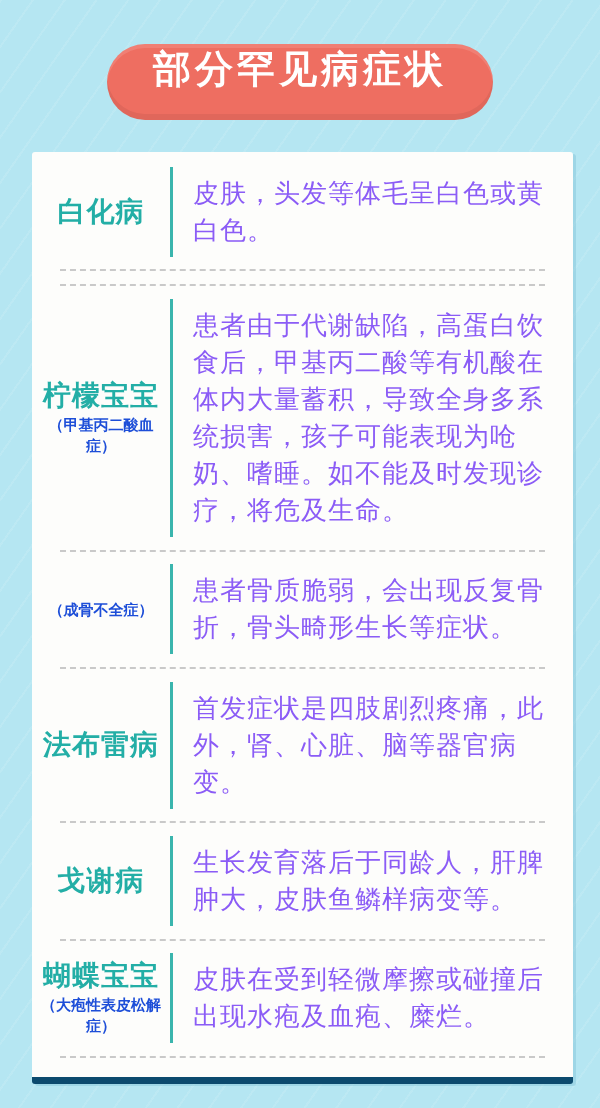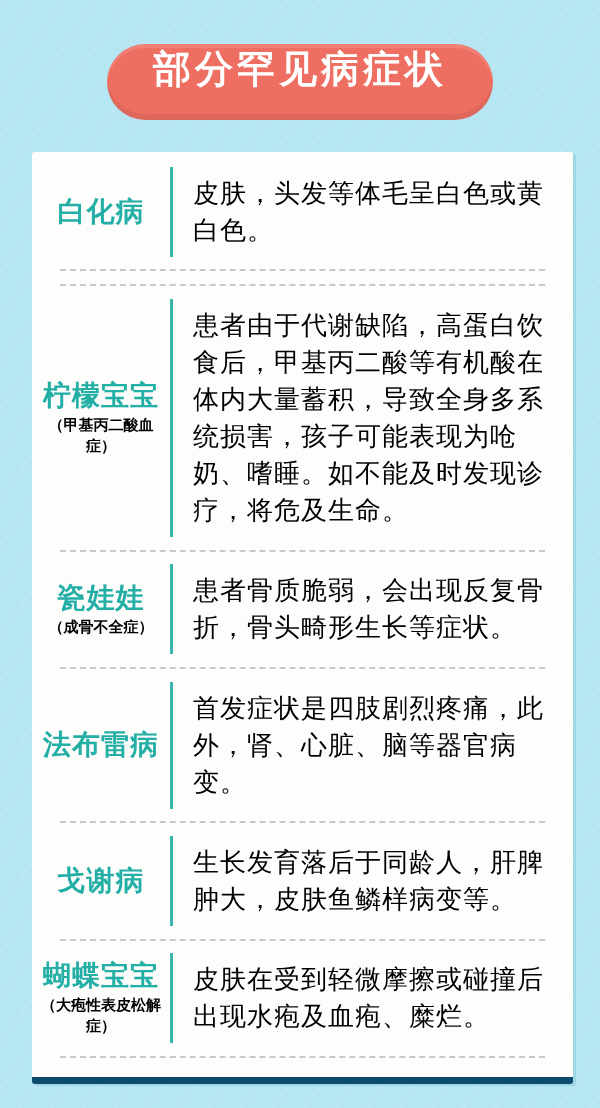--- a/index.html
+++ b/index.html
@@ -37,29 +37,29 @@
   .label-cell {
     width: 138px; flex: 0 0 138px;
     display: flex; flex-direction: column; align-items: center; justify-content: center;
     text-align: center; padding: 0 2px; box-sizing: border-box;
   }
   .disease-name {
     color: #23aea6; font-size: 28px; font-weight: bold; letter-spacing: 1px;
     line-height: 34px;
   }
   .disease-sub {
-    color: #000000; font-size: 15px; line-height: 21px; margin-top: 2px;
+    color: #1d4ed8; font-size: 15px; line-height: 21px; margin-top: 2px;
     font-weight: bold;
   }
   .disease-sub:empty { display: none; }
   .desc-cell {
     flex: 1;
     border-left: 3px solid #3ab5ad;
     padding: 8px 24px 8px 20px;
-    color: #000000; font-size: 26px; line-height: 37px;
+    color: #8b5cf6; font-size: 26px; line-height: 37px;
     letter-spacing: 1px; font-weight: 500;
   }
   .dashed-sep {
     border-top: 2px dashed #c9c9c9;
     margin: 0 28px; height: 0; flex: 0 0 auto;
   }
 </style>
 </head>
 <body>
 
@@ -87,21 +87,20 @@
       <span class="disease-name">柠檬宝宝</span>
       <span class="disease-sub">（甲基丙二酸血症）</span>
     </div>
     <div class="desc-cell">患者由于代谢缺陷，高蛋白饮食后，甲基丙二酸等有机酸在体内大量蓄积，导致全身多系统损害，孩子可能表现为呛奶、嗜睡。如不能及时发现诊疗，将危及生命。</div>
   </div>
 
   <div class="dashed-sep"></div>
 
   <div class="row">
     <div class="label-cell">
-      <span class="disease-name">瓷娃娃</span>
       <span class="disease-sub">（成骨不全症）</span>
     </div>
     <div class="desc-cell">患者骨质脆弱，会出现反复骨折，骨头畸形生长等症状。</div>
   </div>
 
   <div class="dashed-sep"></div>
 
   <div class="row">
     <div class="label-cell">
       <span class="disease-name">法布雷病</span>

